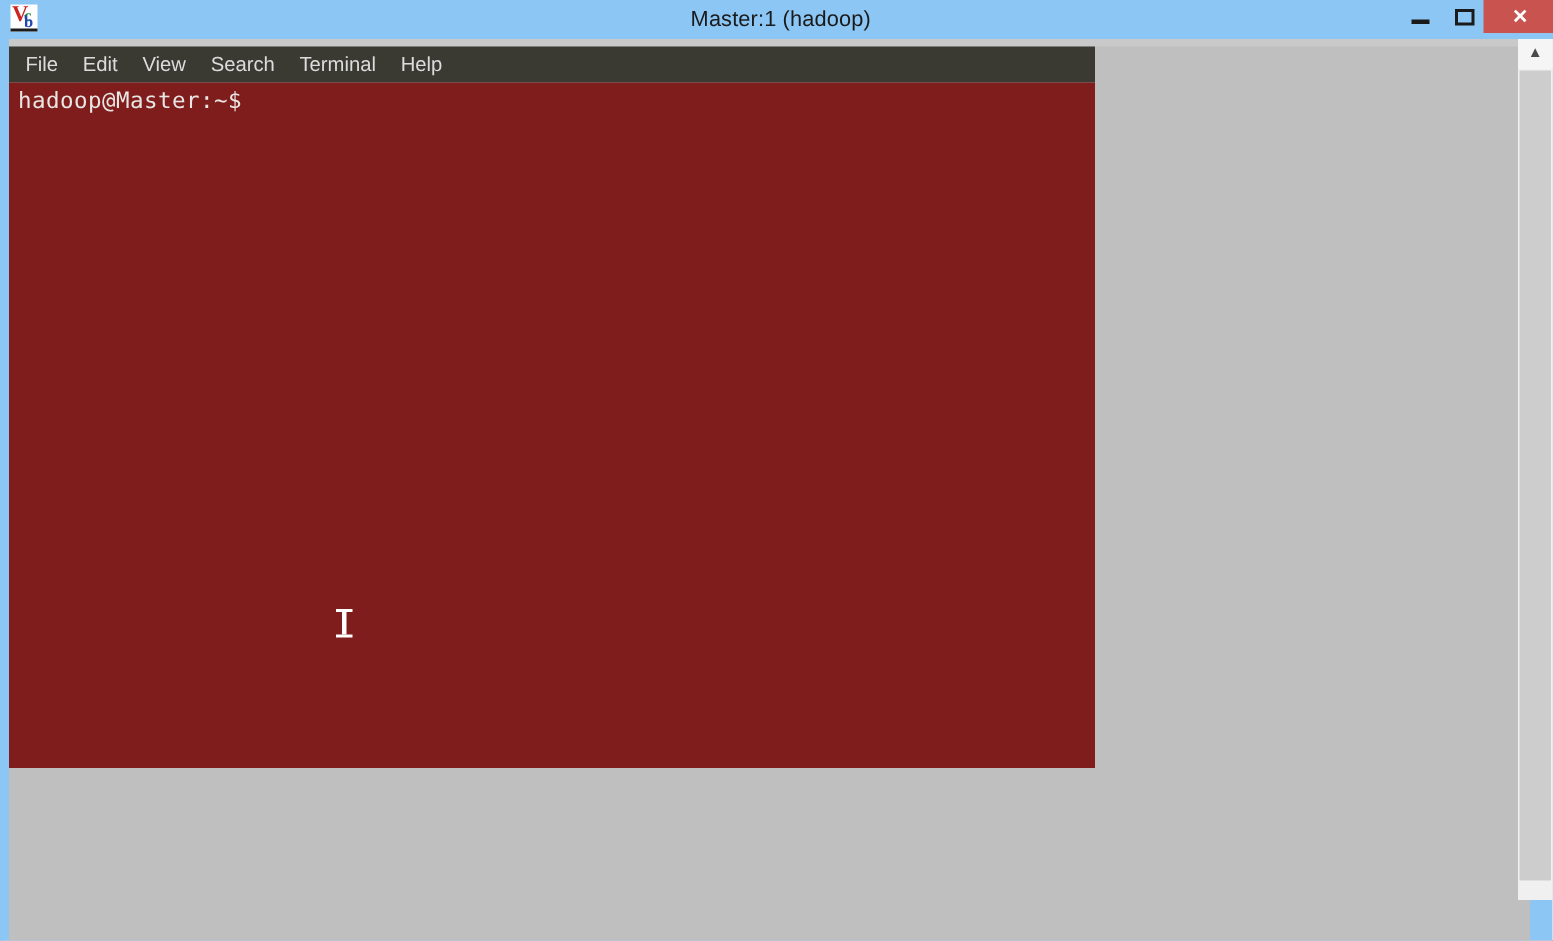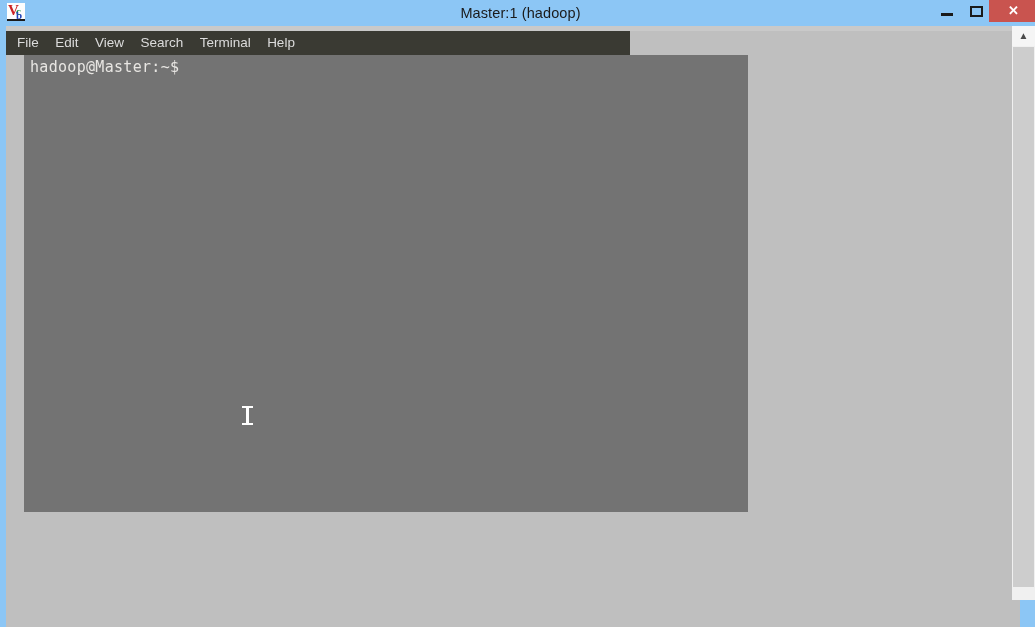--- a/index.html
+++ b/index.html
@@ -157,42 +157,42 @@
   
   #terminal {
     position: absolute;
     left: 3px; top: 27px;
     width: 724px;
     height: 485px;
   }
   #menubar {
     position: absolute;
     left: 0; top: 4px;
-    width: 624px;
+    width: 724px;
     height: 24px;
     background: #3a3a33;
     white-space: nowrap;
   }
   .menu-item {
     display: inline-block;
     height: 24px;
     line-height: 24px;
     padding: 0 6px;
     font-size: 13.5px;
     color: #dcdcdc;
     cursor: default;
   }
   #menubar .menu-item:first-child { margin-left: 5px; }
 
   #term-body {
     position: absolute;
-    left: 18px; top: 28px;
+    left: 0; top: 28px;
     width: 724px;
     height: 457px;
-    background: #737373;
+    background: #7f1d1d;
     overflow: hidden;
   }
   #term-line {
     position: absolute;
     left: 6px; top: 2px;
     font-family: "DejaVu Sans Mono", "Liberation Mono", monospace;
     font-size: 15px;
     line-height: 20px;
     color: #e8e6e3;
     white-space: pre;

